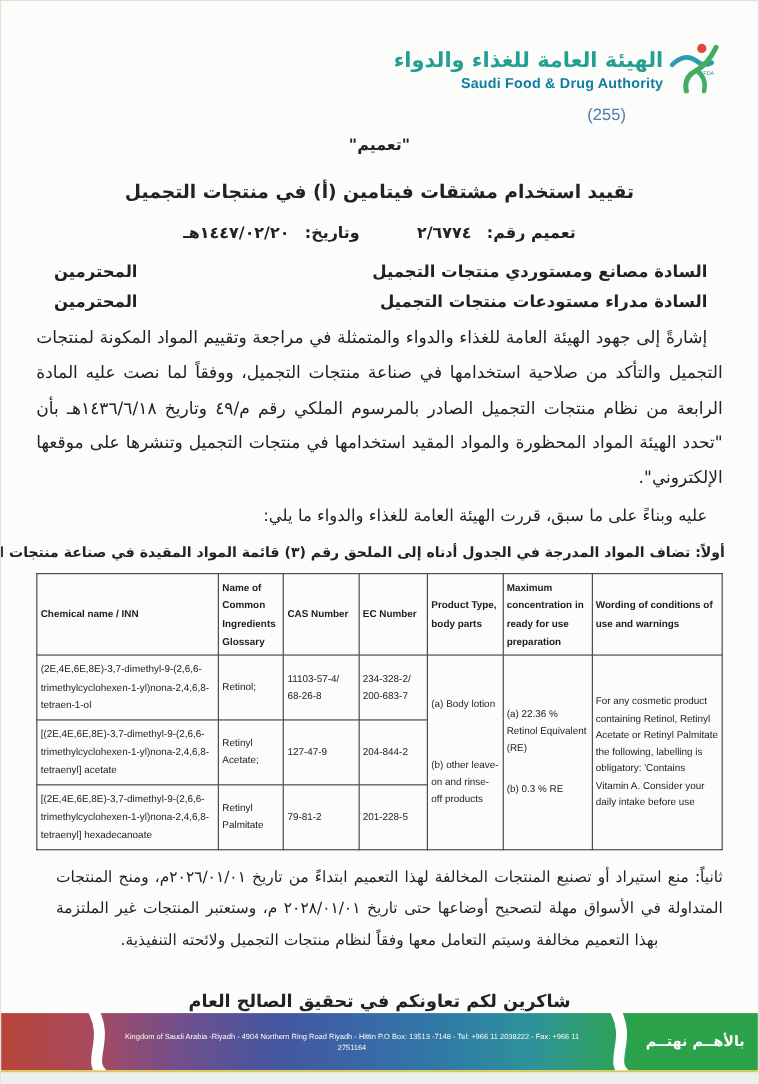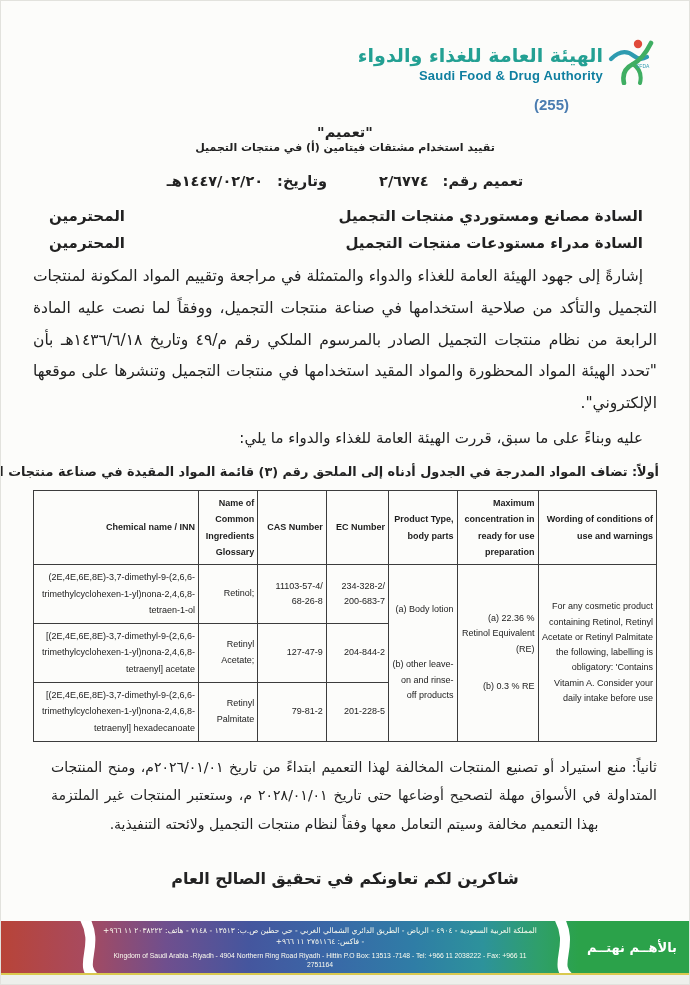--- a/index.html
+++ b/index.html
@@ -6,39 +6,39 @@
   .page{
     width:690px;height:985px;position:relative;margin:0 auto;
     background:#fcfcfa;border:1px solid #e2e2dd;box-sizing:border-box;
     font-family:"DejaVu Sans",sans-serif;color:#222;overflow:hidden;
   }
   
   .header-row{display:flex;justify-content:flex-end;align-items:flex-start;padding:36px 24px 0 0;gap:4px;}
   .logo-text{text-align:right;padding-top:8px;}
   .logo-ar{color:#23a093;font-size:19px;font-weight:bold;line-height:1.1;text-align:center;}
   .logo-en{color:#0f7fa0;font-size:13px;font-weight:bold;letter-spacing:.2px;margin-top:2px;font-family:"Liberation Sans",sans-serif;}
-  .page-number{text-align:right;padding-right:120px;color:#4a7cb0;font-size:15px;margin-top:7px;font-weight:bold;font-family:"Liberation Sans",sans-serif;}
+  .page-number{text-align:right;padding-right:120px;color:#4a7cb0;font-size:15px;margin-top:7px;font-weight:normal;font-family:"Liberation Sans",sans-serif;}
   
   .doc-title{text-align:center;font-weight:bold;font-size:14.5px;margin-top:11px;}
-  .doc-subject{text-align:center;font-weight:bold;font-size:11px;margin-top:1px;}
+  .doc-subject{text-align:center;font-weight:bold;font-size:17px;margin-top:25px;}
   .meta-row{direction:rtl;display:flex;justify-content:center;gap:52px;margin-top:19px;font-weight:bold;font-size:14.5px;}
   .meta-pair{display:flex;gap:14px;}
   
   .recipients{direction:rtl;margin-top:18px;padding:0 46px 0 48px;font-weight:bold;font-size:15px;}
   .recipient-row{display:flex;justify-content:space-between;margin-bottom:9px;}
   .greeting{direction:rtl;padding-right:46px;margin-top:12px;font-weight:bold;font-size:15px;}
   
   .para{direction:rtl;text-align:justify;padding:0 32px 0 32px;font-size:15.5px;line-height:2.05;margin-top:9px;}
   .para.indent{text-indent:14px;}
   .line-p2{direction:rtl;padding-right:46px;font-size:15px;margin-top:3px;line-height:2.0;}
   .line-first{direction:rtl;padding-right:30px;font-size:12.8px;letter-spacing:-.2px;margin-top:7px;white-space:nowrap;line-height:1.9;font-weight:bold;}
   
   .table-wrap{margin:6px 32px 0 32px;}
   table{width:100%;border-collapse:collapse;font-family:"Liberation Sans",sans-serif;font-size:9px;color:#1c1c1c;table-layout:fixed;}
-  th,td{border:1px solid #3c3c3c;text-align:right;vertical-align:middle;padding:4px 3px;line-height:1.7;word-wrap:break-word;}
+  th,td{border:1px solid #3c3c3c;text-align:left;vertical-align:middle;padding:4px 3px;line-height:1.7;word-wrap:break-word;}
   th{font-weight:bold;line-height:1.8;}
   td.chem{line-height:1.85;}
   .cell-gap{margin-top:22px;}
   .cell-gap-big{margin-top:40px;}
   
   .second-para{direction:rtl;text-align:justify;text-align-last:center;padding:0 32px 0 50px;font-size:14px;line-height:2.05;margin-top:11px;}
   .closing{direction:rtl;text-align:center;font-weight:bold;font-size:16px;margin-top:30px;}
   
   .footer{position:absolute;left:0;right:0;bottom:9px;height:52px;
     background:linear-gradient(90deg,#b84438 0%,#a84a5e 12%,#6f4f8e 24%,#45569e 36%,#3968a7 48%,#2f7da6 60%,#2d929b 70%,#2f9f6b 78%,#2ba24a 84%,#2ba24a 100%);
@@ -158,20 +158,19 @@
 
   <div class="second-para">ثانياً: منع استيراد أو تصنيع المنتجات المخالفة لهذا التعميم ابتداءً من تاريخ ٢٠٢٦/٠١/٠١م، ومنح المنتجات المتداولة في الأسواق مهلة لتصحيح أوضاعها حتى تاريخ ٢٠٢٨/٠١/٠١ م، وستعتبر المنتجات غير الملتزمة بهذا التعميم مخالفة وسيتم التعامل معها وفقاً لنظام منتجات التجميل ولائحته التنفيذية.</div>
   <div class="closing">شاكرين لكم تعاونكم في تحقيق الصالح العام</div>
 
   <div class="footer">
     <svg class="swooshes" viewBox="0 0 690 52" preserveAspectRatio="none">
       <path d="M96 58 C74 44 102 26 82 -6" stroke="#ffffff" stroke-width="10" fill="none" stroke-linecap="round"></path>
       <path d="M572 58 C550 44 578 26 558 -6" stroke="#ffffff" stroke-width="10" fill="none" stroke-linecap="round"></path>
     </svg>
     <div class="footer-text">
-      <div class="addr-ar">المملكة العربية السعودية - ٤٩٠٤ - الرياض - الطريق الدائري الشمالي الغربي - حي حطين ص.ب: ١٣٥١٣ - ٧١٤٨ - هاتف: ٢٠٣٨٢٢٢ ١١ ٩٦٦+ - فاكس: ٢٧٥١١٦٤ ١١ ٩٦٦+</div>
       <div class="addr-en">Kingdom of Saudi Arabia -Riyadh - 4904 Northern Ring Road Riyadh - Hittin P.O Box: 13513 -7148 - Tel: +966 11 2038222 - Fax: +966 11 2751164</div>
     </div>
     <div class="slogan">بالأهــم نهتــم</div>
   </div>
   <div class="bottom-strip"></div>
 
 </div>
 
 </body></html>

